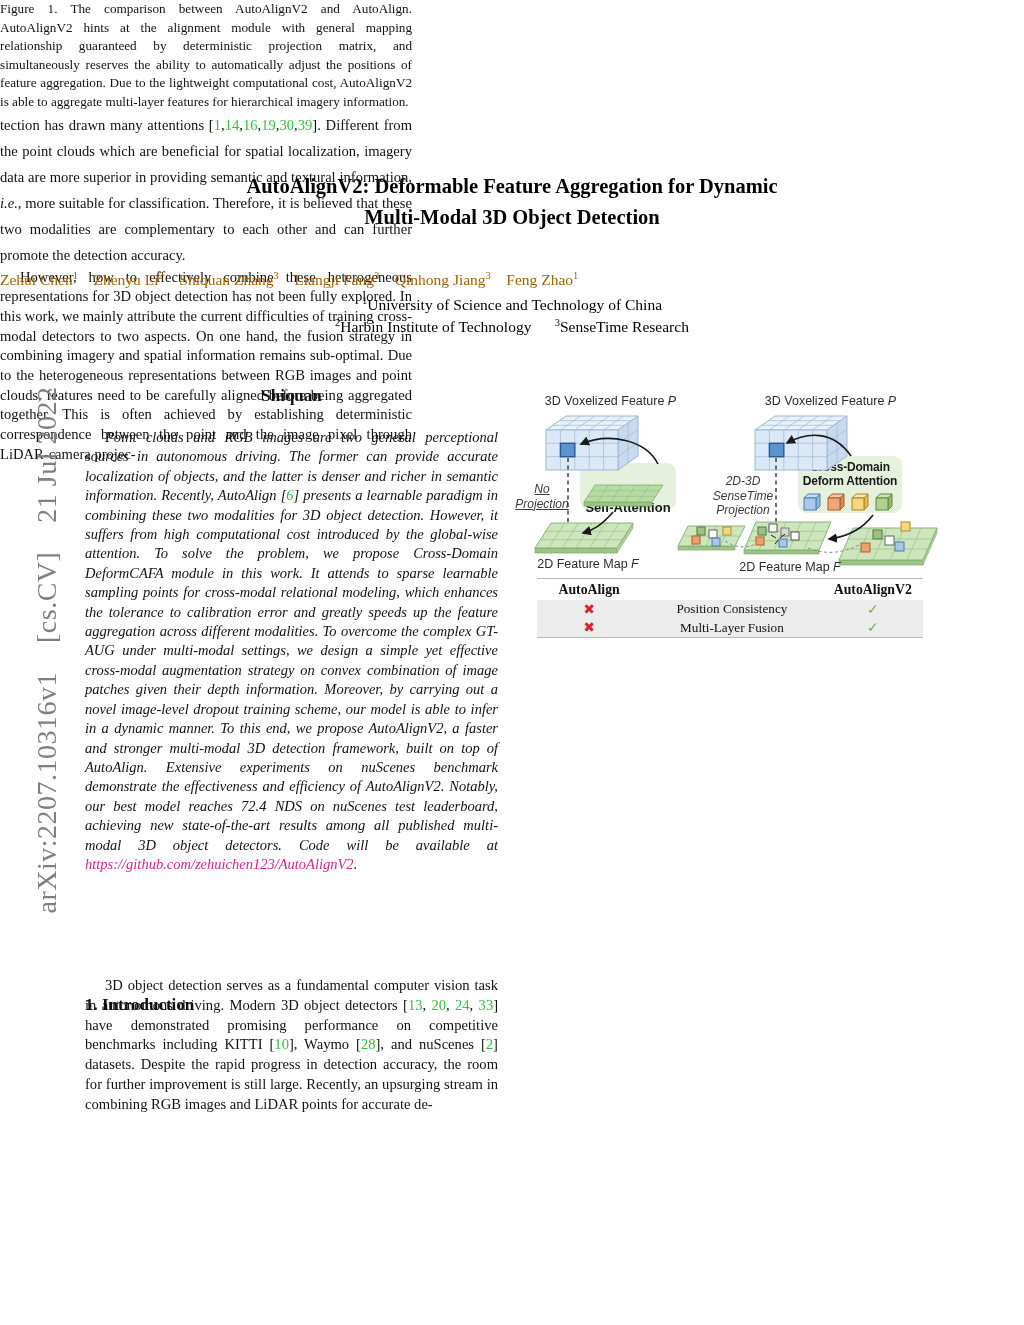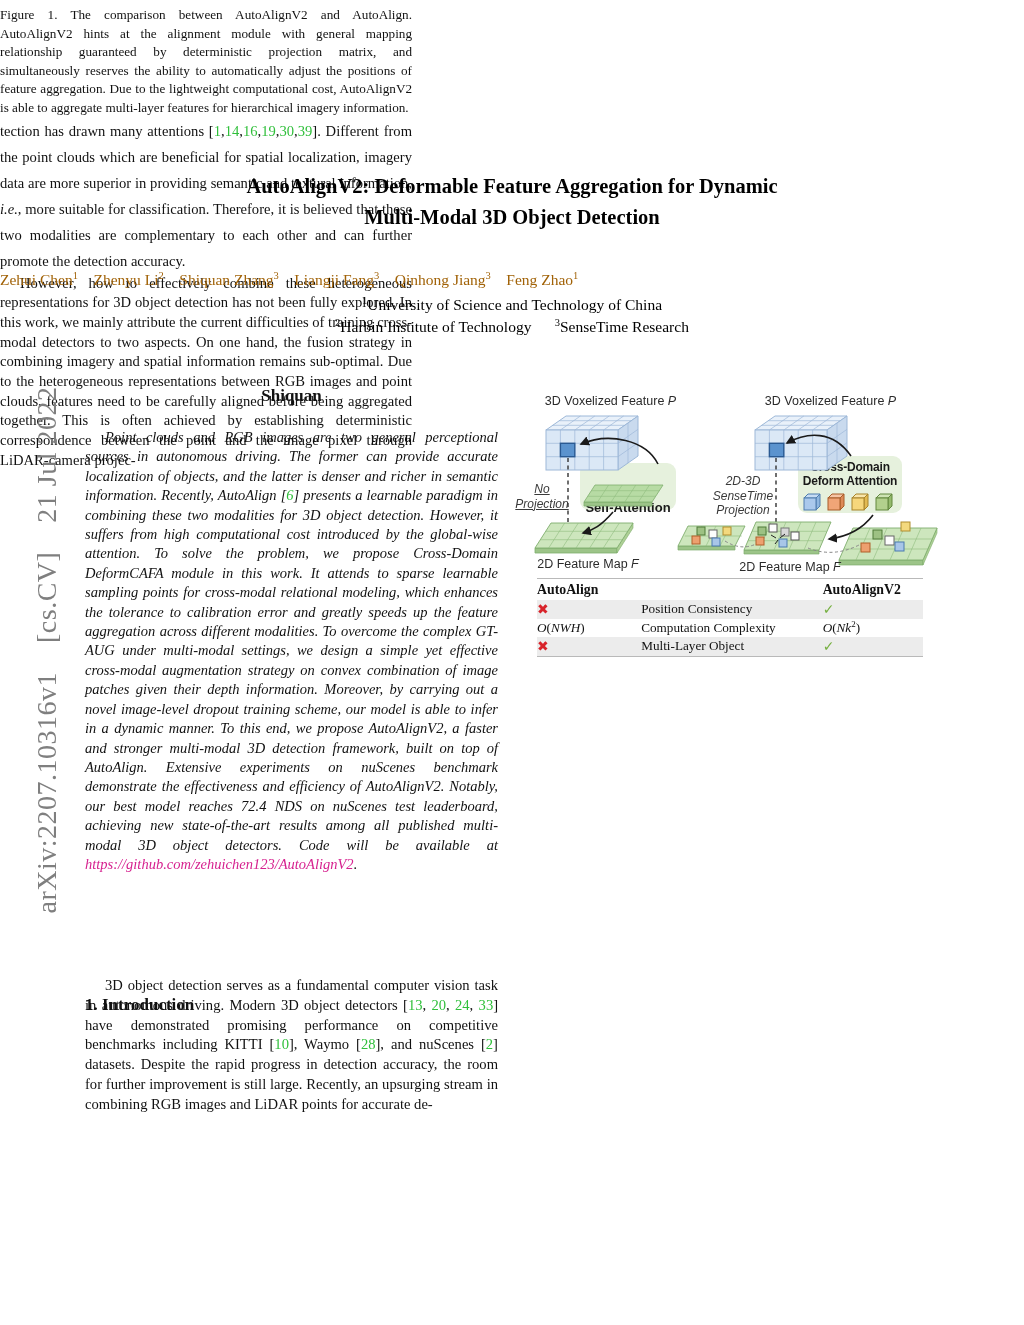--- a/index.html
+++ b/index.html
@@ -19,21 +19,21 @@
   .authors-line{position:absolute;top:271px;left:0;width:1024px;font-size:15.5px;color:#a16207;}
   .affil-line{position:absolute;left:0;width:1024px;text-align:center;font-size:15.5px;color:#000;}
   #affil1{top:296px;}
   #affil2{top:318px;}
   
   .col-block{position:absolute;width:413px;}
   #abstract-h{top:386px;left:85px;text-align:center;font-weight:bold;font-size:17px;}
   #abstract-p{top:428px;left:85px;font-size:14.5px;line-height:19.4px;text-align:justify;font-style:italic;text-indent:20px;}
   #intro-h{top:995px;left:85px;font-weight:bold;font-size:17px;}
   #intro-p{top:976px;left:85px;font-size:14.6px;line-height:19.8px;text-align:justify;text-indent:20px;}
-  #fig-caption{top:676px;left:515px;width:412px;font-size:13.2px;line-height:18.6px;text-align:justify;margin-top:6px;}
+  #fig-caption{top:676px;left:515px;width:412px;font-size:13.2px;line-height:18.6px;text-align:justify;}
   #para1{top:828px;left:515px;width:412px;font-size:14.6px;line-height:26px;text-align:justify;}
   #para2{top:972px;left:515px;width:412px;font-size:14.6px;line-height:19.7px;text-align:justify;text-indent:20px;}
   
   .seg-plain{}
   .seg-cite{color:#2fbf3a;}
   .seg-link{color:#d6218f;font-style:italic;}
   .seg-sup{vertical-align:super;font-size:0.68em;line-height:0;}
   .seg-mi{font-style:italic;}
   .seg-italic{font-style:italic;}
   .seg-cross{color:#d8232a;font-weight:bold;font-family:"DejaVu Sans",sans-serif;font-size:14px;}
@@ -57,21 +57,21 @@
   .fig-bottom-label{font-size:12.5px;}
   #lp-bottom{left:5px;top:169px;width:140px;}
   #rp-bottom{left:212px;top:172px;width:130px;}
   .cube-row{margin-top:2px;}
   
   #cmp-table{position:absolute;left:24px;top:190px;width:386px;z-index:3;
              font-family:"Liberation Serif","DejaVu Serif",serif;border-top:1px solid #b9b9b9;border-bottom:1px solid #b9b9b9;}
   .t-row{display:flex;align-items:center;height:18.5px;}
   .t-head{height:21px;}
   .t-row.shaded{background:#ececec;}
-  .t-cell{text-align:left;font-size:13.2px;}
+  .t-cell{text-align:center;font-size:13.2px;}
   .t-c1{width:27%;}
   .t-c2{width:47%;}
   .t-c3{width:26%;}
   .t-head .t-cell{font-weight:bold;font-size:13.8px;}
 </style>
 </head>
 <body>
 
 <div class="arxiv-side">arXiv:2207.10316v1  [cs.CV]  21 Jul 2022</div>
 
@@ -218,28 +218,23 @@
     <div class="t-row t-head">
       <div class="t-cell t-c1">AutoAlign</div>
       <div class="t-cell t-c2"></div>
       <div class="t-cell t-c3">AutoAlignV2</div>
     </div>
     <div class="t-row shaded">
       <div class="t-cell t-c1"><span class="seg-cross">✖</span></div>
       <div class="t-cell t-c2">Position Consistency</div>
       <div class="t-cell t-c3"><span class="seg-check">✓</span></div>
     </div>
-    <div class="t-row">
-      <div class="t-cell t-c1"><span class="seg-mi">O</span><span class="seg-plain">(</span><span class="seg-mi">NWH</span><span class="seg-plain">)</span></div>
-      <div class="t-cell t-c2">Computation Complexity</div>
-      <div class="t-cell t-c3"><span class="seg-mi">O</span><span class="seg-plain">(</span><span class="seg-mi">Nk</span><span class="seg-sup">2</span><span class="seg-plain">)</span></div>
-    </div>
     <div class="t-row shaded">
       <div class="t-cell t-c1"><span class="seg-cross">✖</span></div>
-      <div class="t-cell t-c2">Multi-Layer Object</div>
+      <div class="t-cell t-c2">Multi-Layer Fusion</div>
       <div class="t-cell t-c3"><span class="seg-check">✓</span></div>
     </div>
   </div>
 </div>
 
 <div id="fig-caption">Figure 1. The comparison between AutoAlignV2 and AutoAlign. AutoAlignV2 hints at the alignment module with general mapping relationship guaranteed by deterministic projection matrix, and simultaneously reserves the ability to automatically adjust the positions of feature aggregation. Due to the lightweight computational cost, AutoAlignV2 is able to aggregate multi-layer features for hierarchical imagery information.</div>
 <div id="para1"><span class="seg-plain">tection has drawn many attentions [</span><span class="seg-cite">1</span><span class="seg-plain">,</span><span class="seg-cite">14</span><span class="seg-plain">,</span><span class="seg-cite">16</span><span class="seg-plain">,</span><span class="seg-cite">19</span><span class="seg-plain">,</span><span class="seg-cite">30</span><span class="seg-plain">,</span><span class="seg-cite">39</span><span class="seg-plain">]. Different from the point clouds which are beneficial for spatial localization, imagery data are more superior in providing semantic and textural information, </span><span class="seg-italic">i.e.</span><span class="seg-plain">, more suitable for classification. Therefore, it is believed that these two modalities are complementary to each other and can further promote the detection accuracy.</span></div>
 <div id="para2"><span class="seg-plain">However, how to effectively combine these heterogeneous representations for 3D object detection has not been fully explored. In this work, we mainly attribute the current difficulties of training cross-modal detectors to two aspects. On one hand, the fusion strategy in combining imagery and spatial information remains sub-optimal. Due to the heterogeneous representations between RGB images and point clouds, features need to be carefully aligned before being aggregated together. This is often achieved by establishing deterministic correspondence between the point and the image pixel through LiDAR-camera projec-</span></div>
 
 </body></html>

